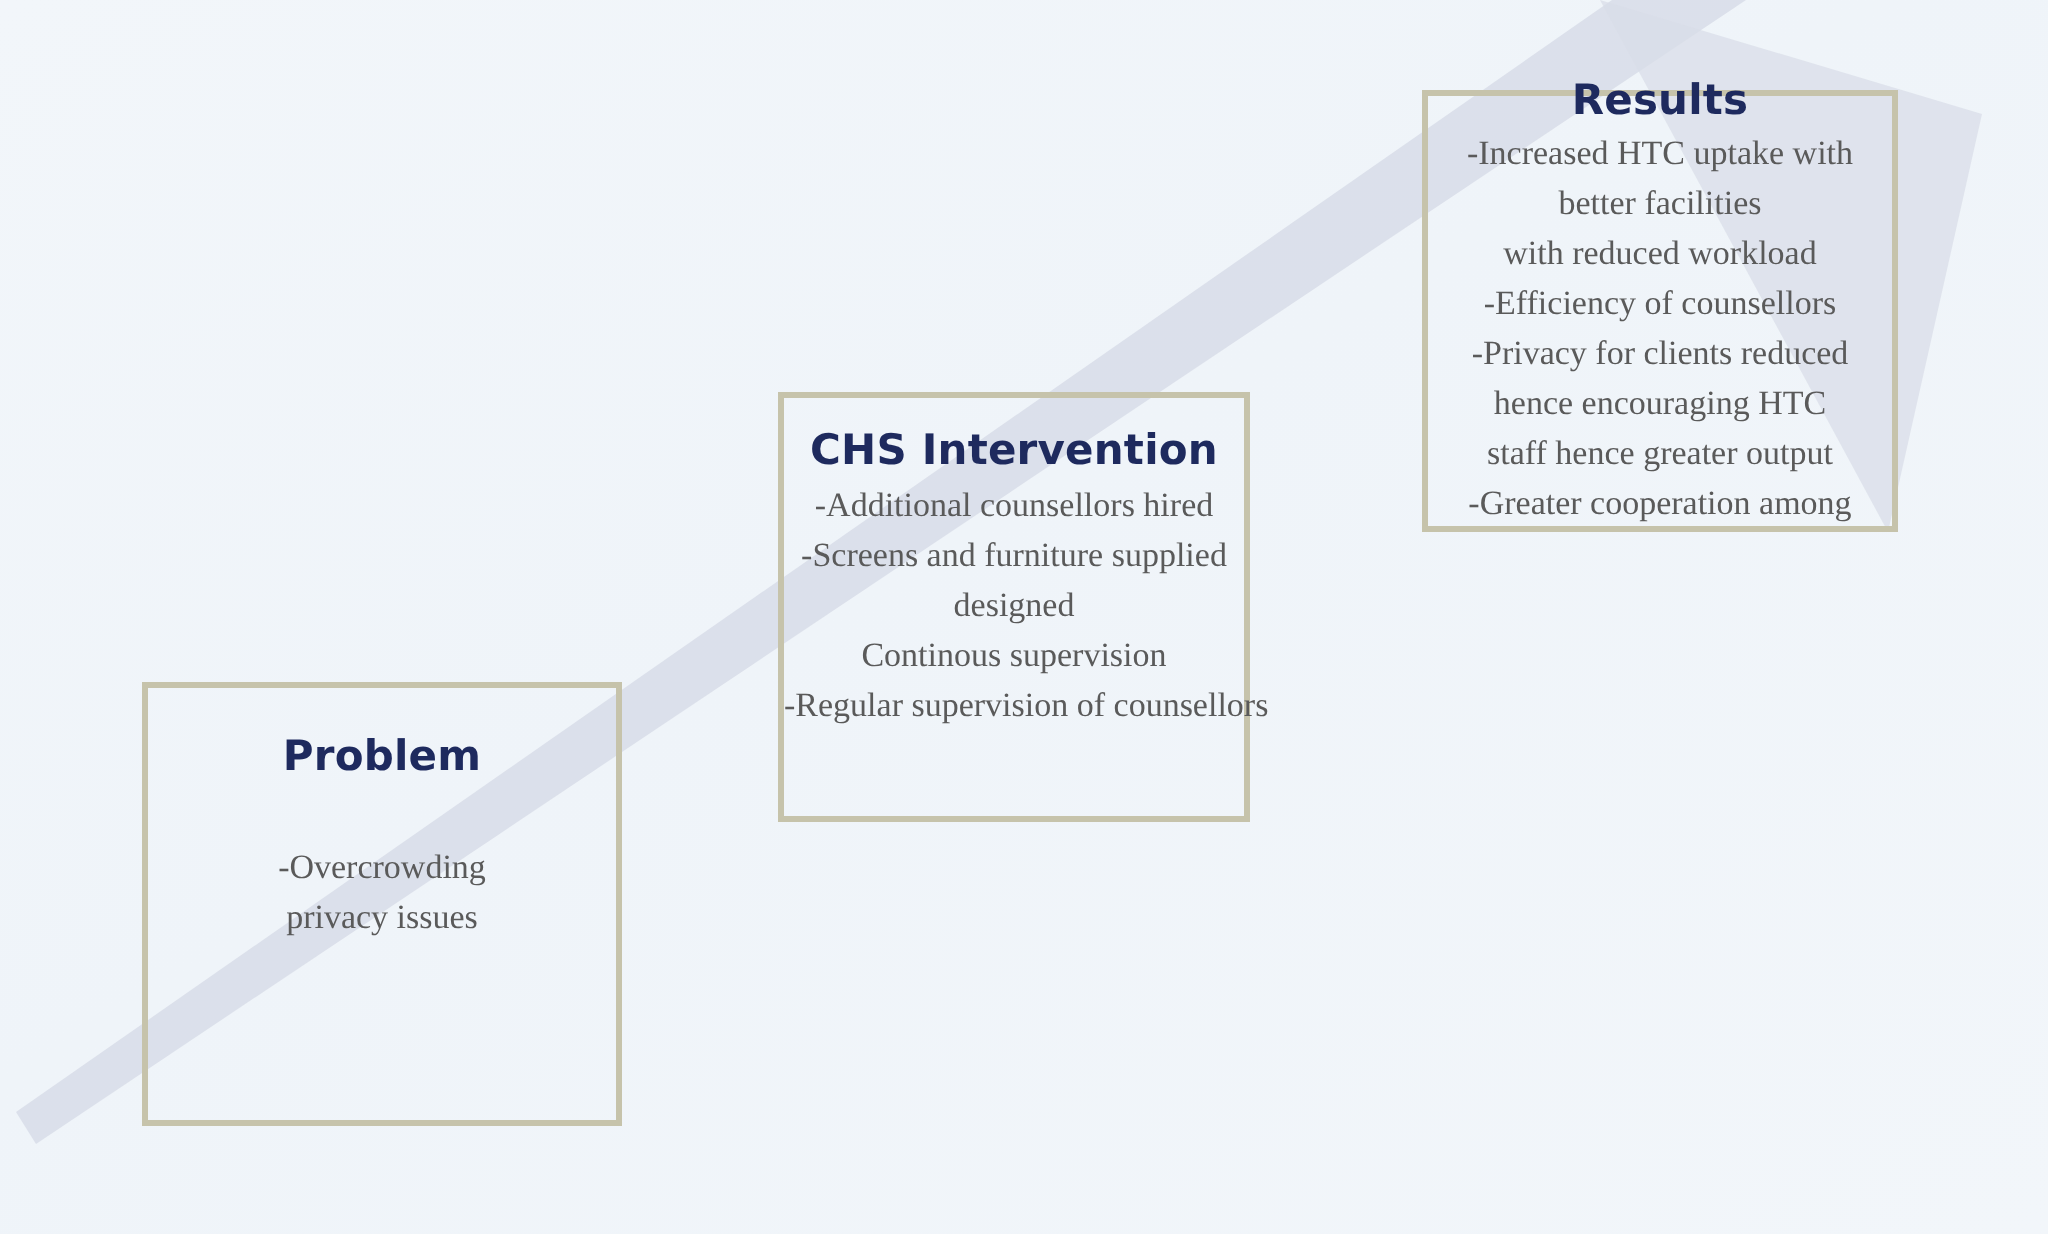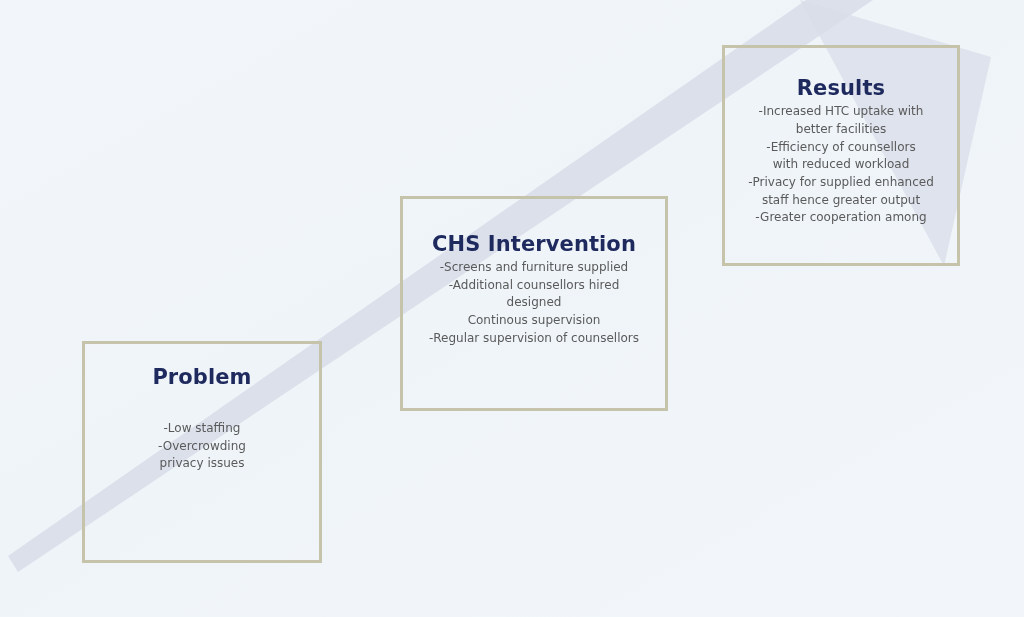--- a/index.html
+++ b/index.html
@@ -24,52 +24,52 @@
   .stage-box {
     position: absolute;
     box-sizing: border-box;
     border: 3px solid #c6c3ab;
     background: transparent;
     display: flex;
     flex-direction: column;
     align-items: center;
     justify-content: center;
     text-align: center;
-    margin-left: 11px;
   }
   .stage-title {
     font-size: 21px;
     font-weight: bold;
     color: #1e2a5e;
     line-height: 1.15;
     margin-bottom: 3px;
     letter-spacing: 0.1px;
   }
   .stage-lines {
     display: block;
     width: 100%;
   }
   .stage-line {
-    font-size: 12px;
+    font-size: 17px;
     color: #5a5a5a;
     line-height: 1.47;
     white-space: nowrap;
+    font-family: Liberation Serif, serif;
   }
   
   #box-problem {
     left: 71px;
     top: 341px;
     width: 240px;
     height: 222px;
     gap: 28px;
   }
   #box-intervention {
     left: 389px;
     top: 196px;
-    width: 268px;
+    width: 236px;
     height: 215px;
   }
   #box-results {
     left: 711px;
     top: 45px;
     width: 238px;
     height: 221px;
   }
   #box-problem .stage-lines { padding-bottom: 56px; }
   #box-intervention .stage-lines { padding-bottom: 28px; }
@@ -84,43 +84,43 @@
   <svg id="arrow-layer" viewBox="0 0 1024 617" xmlns="http://www.w3.org/2000/svg">
 
     <polygon points="8,556 806,0 873,0 18,572" fill="#d8dde8" opacity="0.88"></polygon>
 
     <polygon points="800,0 991,57 944,266" fill="#d8dde8" opacity="0.72"></polygon>
   </svg>
 
   <div class="stage-box" id="box-problem">
     <div class="stage-title">Problem</div>
     <div class="stage-lines">
-      <div class="stage-line">-Low staffing</div>
       <div class="stage-line">-Overcrowding</div>
       <div class="stage-line">privacy issues</div>
     </div>
   </div>
 
   <div class="stage-box" id="box-intervention">
     <div class="stage-title">CHS Intervention</div>
     <div class="stage-lines">
+      <div class="stage-line">-Additional counsellors hired</div>
       <div class="stage-line">-Screens and furniture supplied</div>
-      <div class="stage-line">-Additional counsellors hired</div>
       <div class="stage-line">designed</div>
       <div class="stage-line">Continous supervision</div>
       <div class="stage-line">-Regular supervision of counsellors</div>
     </div>
   </div>
 
   <div class="stage-box" id="box-results">
     <div class="stage-title">Results</div>
     <div class="stage-lines">
       <div class="stage-line">-Increased HTC uptake with</div>
       <div class="stage-line">better facilities</div>
+      <div class="stage-line">with reduced workload</div>
       <div class="stage-line">-Efficiency of counsellors</div>
-      <div class="stage-line">with reduced workload</div>
-      <div class="stage-line">-Privacy for supplied enhanced</div>
+      <div class="stage-line">-Privacy for clients reduced</div>
+      <div class="stage-line">hence encouraging HTC</div>
       <div class="stage-line">staff hence greater output</div>
       <div class="stage-line">-Greater cooperation among</div>
     </div>
   </div>
 
 </div>
 
 </body></html>

